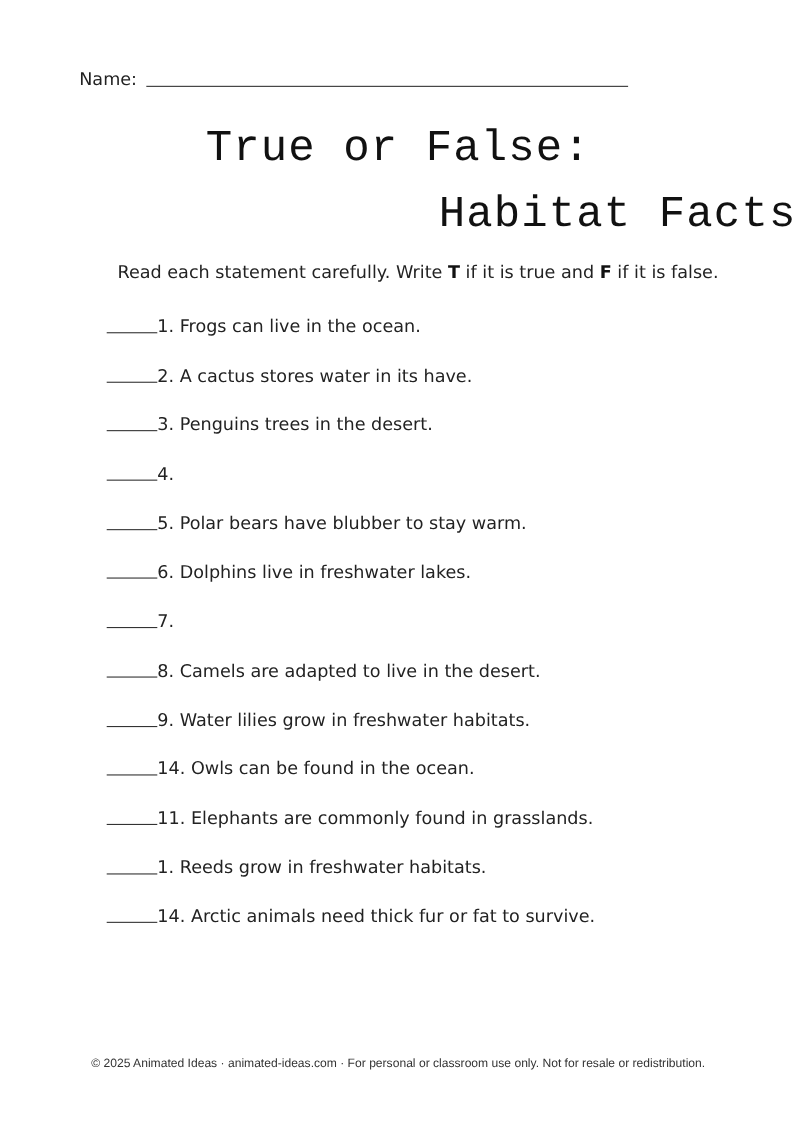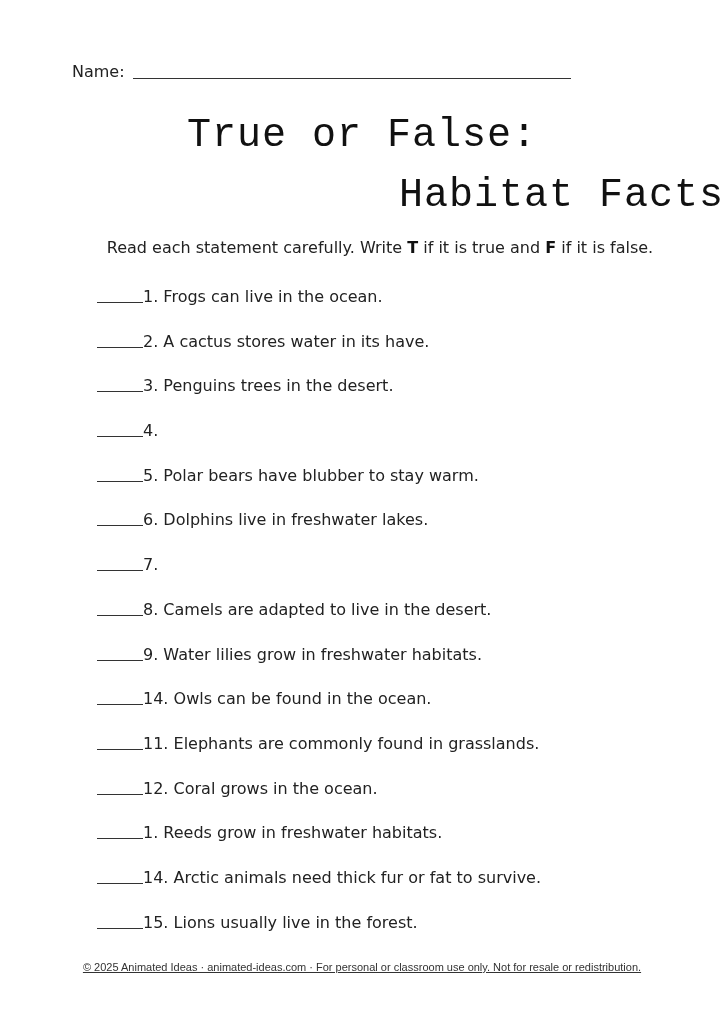--- a/index.html
+++ b/index.html
@@ -89,21 +89,20 @@
     .footer {
       position: absolute;
       left: 0;
       width: 724px;
       top: 960px;
       text-align: center;
       font-family: "Liberation Sans", sans-serif;
       font-size: 11px;
       color: #333;
       line-height: 14px;
-      text-decoration: underline;
     }
   </style>
 </head>
 <body>
 
 <div class="name-row">
   <span class="name-label">Name:</span>
   <span class="name-line"></span>
 </div>
 
@@ -117,19 +116,17 @@
   <li class="question"><span class="answer-blank"></span><span>2.</span>&nbsp;<span>A cactus stores water in its have.</span></li>
   <li class="question"><span class="answer-blank"></span><span>3.</span>&nbsp;<span>Penguins trees in the desert.</span></li>
   <li class="question"><span class="answer-blank"></span><span>4.</span>&nbsp;</li>
   <li class="question"><span class="answer-blank"></span><span>5.</span>&nbsp;<span>Polar bears have blubber to stay warm.</span></li>
   <li class="question"><span class="answer-blank"></span><span>6.</span>&nbsp;<span>Dolphins live in freshwater lakes.</span></li>
   <li class="question"><span class="answer-blank"></span><span>7.</span>&nbsp;</li>
   <li class="question"><span class="answer-blank"></span><span>8.</span>&nbsp;<span>Camels are adapted to live in the desert.</span></li>
   <li class="question"><span class="answer-blank"></span><span>9.</span>&nbsp;<span>Water lilies grow in freshwater habitats.</span></li>
   <li class="question"><span class="answer-blank"></span><span>14.</span>&nbsp;<span>Owls can be found in the ocean.</span></li>
   <li class="question"><span class="answer-blank"></span><span>11.</span>&nbsp;<span>Elephants are commonly found in grasslands.</span></li>
-  <li class="question"><span class="answer-blank"></span><span>12.</span>&nbsp;<span>Coral grows in the ocean.</span></li>
   <li class="question"><span class="answer-blank"></span><span>1.</span>&nbsp;<span>Reeds grow in freshwater habitats.</span></li>
   <li class="question"><span class="answer-blank"></span><span>14.</span>&nbsp;<span>Arctic animals need thick fur or fat to survive.</span></li>
-  <li class="question"><span class="answer-blank"></span><span>15.</span>&nbsp;<span>Lions usually live in the forest.</span></li>
 </ul>
 
 <div class="footer">© 2025 Animated Ideas · animated-ideas.com · For personal or classroom use only. Not for resale or redistribution.</div>
 
 </body></html>

